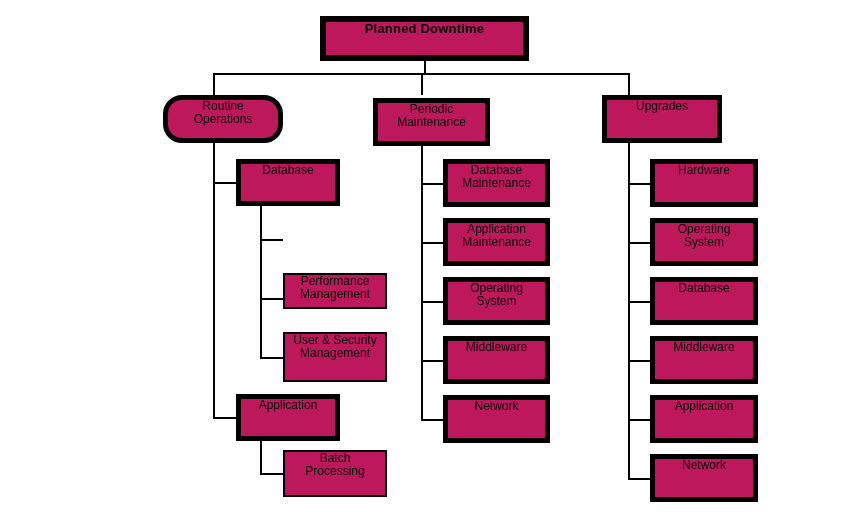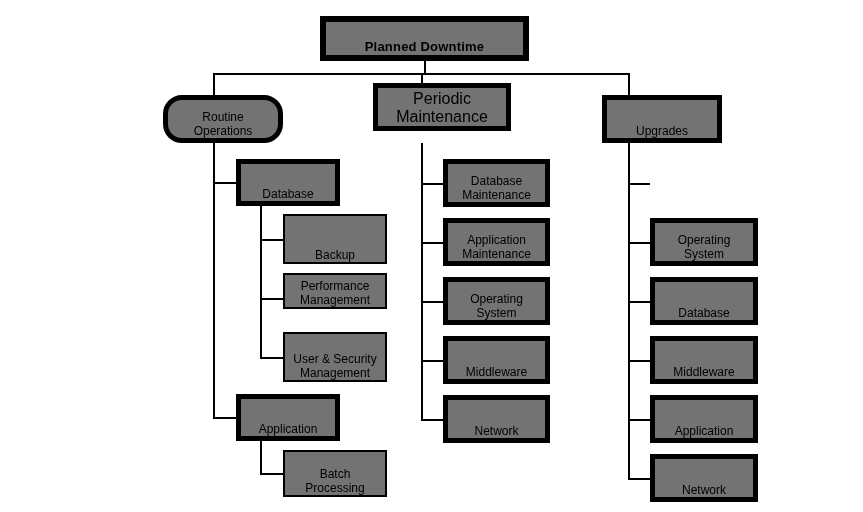--- a/index.html
+++ b/index.html
@@ -15,24 +15,24 @@
     position: relative;
     width: 863px;
     height: 512px;
     background: #ffffff;
     overflow: hidden;
   }
   
   .node {
     position: absolute;
     box-sizing: border-box;
-    background: #737373;
+    background: #be185d;
     color: #000000;
     display: flex;
-    align-items: flex-end;
+    align-items: flex-start;
     justify-content: center;
     text-align: center;
     line-height: 1.12;
     z-index: 3;
   }
   .node .label {
     display: block;
     white-space: pre-line;
     padding: 0 2px;
   }
@@ -90,39 +90,36 @@
     <div class="node bold-border root" style="left: 320px; top: 16px; width: 209px; height: 45px; border-color: rgb(0, 0, 0); color: rgb(0, 0, 0); font-size: 13px;">
       <span class="label">Planned Downtime</span>
     </div>
     <div class="node bold-border" style="left: 163px; top: 95px; width: 120px; height: 48px; border-color: rgb(0, 0, 0); color: rgb(0, 0, 0); font-size: 12px; border-radius: 19px;">
       <span class="label">Routine
 Operations</span>
     </div>
     <div class="node bold-border" style="left: 236px; top: 159px; width: 104px; height: 47px; border-color: rgb(0, 0, 0); color: rgb(0, 0, 0); font-size: 12px;">
       <span class="label">Database</span>
     </div>
-    <div class="node thin-border" style="left: 283px; top: 214px; width: 104px; height: 50px; border-color: rgb(0, 0, 0); color: rgb(0, 0, 0); font-size: 12px;">
-      <span class="label">Backup</span>
-    </div>
     <div class="node thin-border" style="left: 283px; top: 273px; width: 104px; height: 36px; border-color: rgb(0, 0, 0); color: rgb(0, 0, 0); font-size: 12px;">
       <span class="label">Performance
 Management</span>
     </div>
     <div class="node thin-border" style="left: 283px; top: 332px; width: 104px; height: 50px; border-color: rgb(0, 0, 0); color: rgb(0, 0, 0); font-size: 12px;">
       <span class="label">User &amp; Security
 Management</span>
     </div>
     <div class="node bold-border" style="left: 236px; top: 394px; width: 104px; height: 47px; border-color: rgb(0, 0, 0); color: rgb(0, 0, 0); font-size: 12px;">
       <span class="label">Application</span>
     </div>
     <div class="node thin-border" style="left: 283px; top: 450px; width: 104px; height: 47px; border-color: rgb(0, 0, 0); color: rgb(0, 0, 0); font-size: 12px;">
       <span class="label">Batch
 Processing</span>
     </div>
-    <div class="node bold-border" style="left: 373px; top: 83px; width: 138px; height: 48px; border-color: rgb(0, 0, 0); color: rgb(0, 0, 0); font-size: 16px;">
+    <div class="node bold-border" style="left: 373px; top: 98px; width: 117px; height: 48px; border-color: rgb(0, 0, 0); color: rgb(0, 0, 0); font-size: 12px;">
       <span class="label">Periodic
 Maintenance</span>
     </div>
     <div class="node bold-border" style="left: 443px; top: 159px; width: 107px; height: 48px; border-color: rgb(0, 0, 0); color: rgb(0, 0, 0); font-size: 12px;">
       <span class="label">Database
 Maintenance</span>
     </div>
     <div class="node bold-border" style="left: 443px; top: 218px; width: 107px; height: 48px; border-color: rgb(0, 0, 0); color: rgb(0, 0, 0); font-size: 12px;">
       <span class="label">Application
 Maintenance</span>
@@ -133,20 +130,23 @@
     </div>
     <div class="node bold-border" style="left: 443px; top: 336px; width: 107px; height: 48px; border-color: rgb(0, 0, 0); color: rgb(0, 0, 0); font-size: 12px;">
       <span class="label">Middleware</span>
     </div>
     <div class="node bold-border" style="left: 443px; top: 395px; width: 107px; height: 48px; border-color: rgb(0, 0, 0); color: rgb(0, 0, 0); font-size: 12px;">
       <span class="label">Network</span>
     </div>
     <div class="node bold-border" style="left: 578px; top: 95px; width: 120px; height: 48px; border-color: rgb(0, 0, 0); color: rgb(0, 0, 0); font-size: 12px; margin-left: 24px;">
       <span class="label">Upgrades</span>
     </div>
+    <div class="node bold-border" style="left: 650px; top: 159px; width: 108px; height: 48px; border-color: rgb(0, 0, 0); color: rgb(0, 0, 0); font-size: 12px;">
+      <span class="label">Hardware</span>
+    </div>
     <div class="node bold-border" style="left: 650px; top: 218px; width: 108px; height: 48px; border-color: rgb(0, 0, 0); color: rgb(0, 0, 0); font-size: 12px;">
       <span class="label">Operating
 System</span>
     </div>
     <div class="node bold-border" style="left: 650px; top: 277px; width: 108px; height: 48px; border-color: rgb(0, 0, 0); color: rgb(0, 0, 0); font-size: 12px;">
       <span class="label">Database</span>
     </div>
     <div class="node bold-border" style="left: 650px; top: 336px; width: 108px; height: 48px; border-color: rgb(0, 0, 0); color: rgb(0, 0, 0); font-size: 12px;">
       <span class="label">Middleware</span>
     </div>

